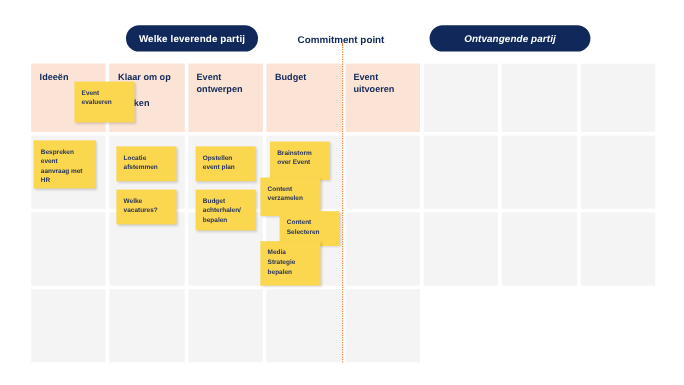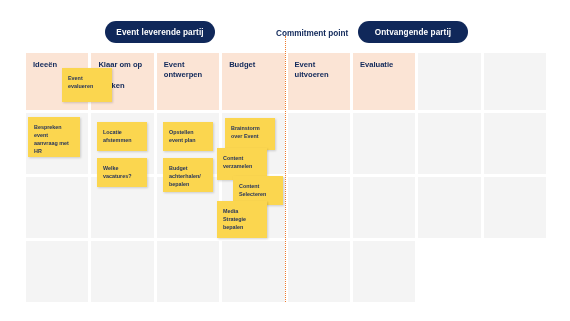--- a/index.html
+++ b/index.html
@@ -27,31 +27,31 @@
     font-weight: bold;
     letter-spacing: 0.1px;
     display: flex;
     align-items: center;
     justify-content: center;
     height: 22px;
     white-space: nowrap;
     z-index: 40;
   }
   #pill-input    { left: 105px; top: 21px; width: 110px; }
-  #pill-ontvang  { left: 358px; top: 21px; width: 110px; }
+  #pill-ontvang  { left: 358px; top: 21px; width: 134px; font-style: italic; }
 
   .point-label {
     position: absolute;
     color: #10285a;
     font-size: 8.2px;
     font-weight: bold;
     white-space: nowrap;
     z-index: 40;
   }
-  #label-commitment { left: 248px; top: 29px; margin-left: 28px; }
+  #label-commitment { left: 248px; top: 29px; }
 
   
   #divider {
     position: absolute;
     left: 285px;
     top: 36px;
     width: 0;
     height: 266px;
     border-left: 1.4px dotted #ef7b2e;
     z-index: 35;
@@ -96,21 +96,21 @@
     box-shadow: 1.2px 1.2px 2px rgba(0,0,0,0.16);
     z-index: 25;
   }
 </style>
 </head>
 <body>
 
 <div id="board">
 
   <div id="pill-input" class="pill">
-    <span>Event leverende partij</span>
+    <span>Welke leverende partij</span>
   </div>
   <div id="pill-ontvang" class="pill">
     <span>Ontvangende partij</span>
   </div>
 
   <div id="label-commitment" class="point-label">Commitment point</div>
   <div id="divider"></div>
 
   <div id="grid">
       <div class="cell head">
@@ -123,23 +123,20 @@
       <div class="cell head">
         <div class="head-label">Event
 ontwerpen</div>
       </div>
       <div class="cell head">
         <div class="head-label">Budget</div>
       </div>
       <div class="cell head">
         <div class="head-label">Event
 uitvoeren</div>
-      </div>
-      <div class="cell head">
-        <div class="head-label">Evaluatie</div>
       </div>
       <div class="cell"></div>
       <div class="cell"></div>
       <div class="cell"></div>
       <div class="cell"></div>
       <div class="cell"></div>
       <div class="cell"></div>
       <div class="cell"></div>
       <div class="cell"></div>
       <div class="cell"></div>

